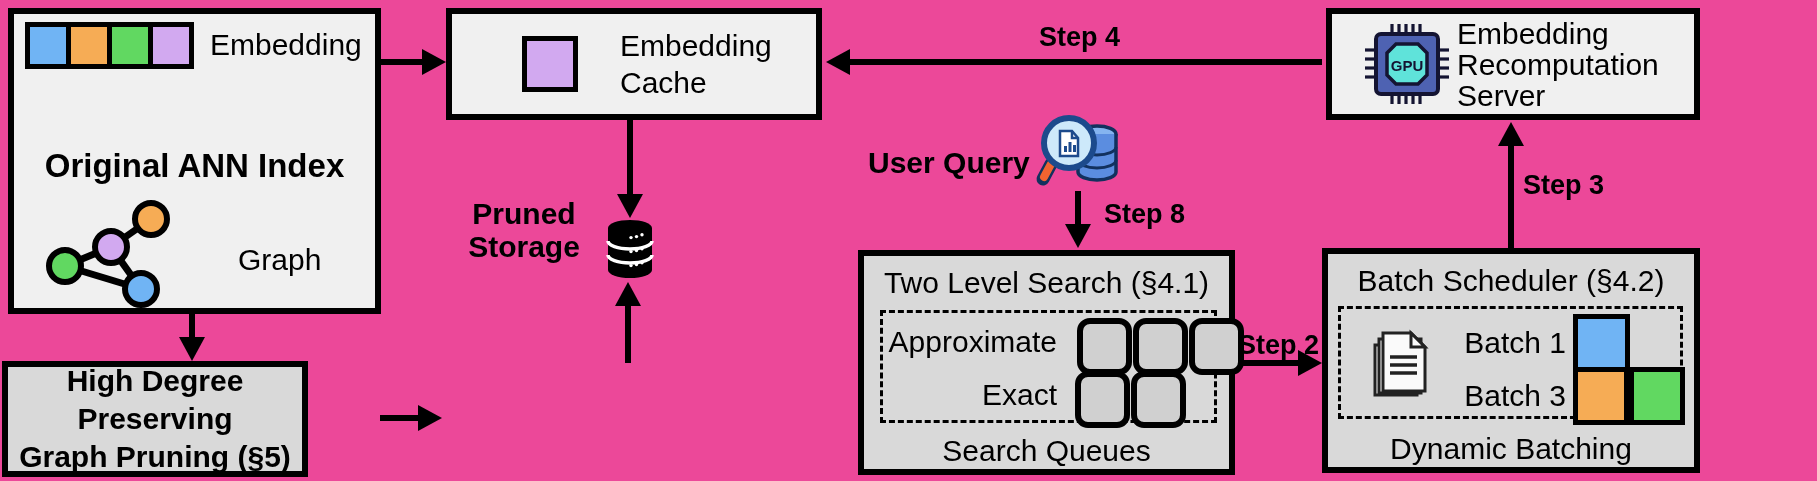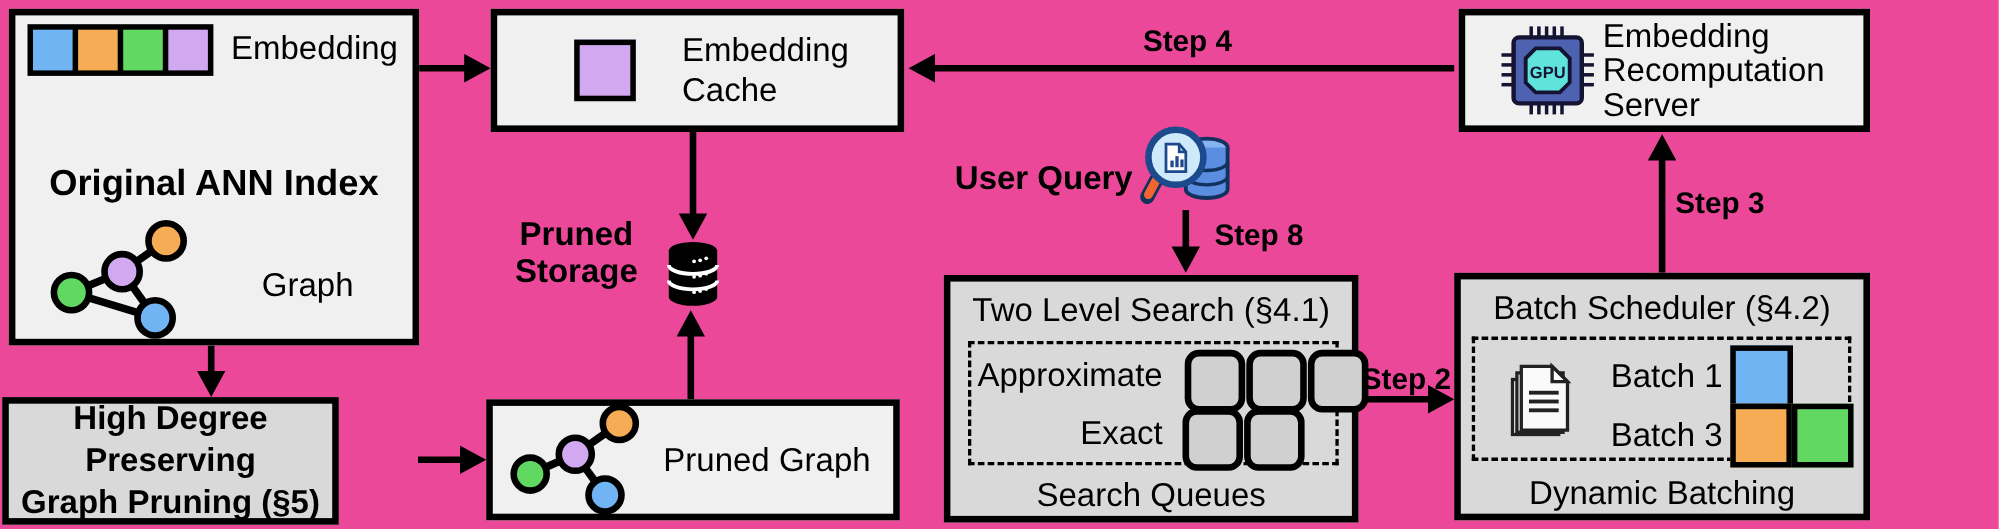--- a/index.html
+++ b/index.html
@@ -103,36 +103,20 @@
         <circle cx="27" cy="19.6" r="1.7"></circle>
       <circle cx="38" cy="30.8" r="1.7"></circle>
         <circle cx="32.5" cy="32.6" r="1.7"></circle>
         <circle cx="27" cy="33.6" r="1.7"></circle>
       <circle cx="38" cy="44.8" r="1.7"></circle>
         <circle cx="32.5" cy="46.6" r="1.7"></circle>
         <circle cx="27" cy="47.6" r="1.7"></circle>
     </g>
   </svg>
 
-  <div class="box light" style="left:442px;top:363px;width:376px;height:110px;">
-    <svg class="abs" style="left:18px;top:0px;" width="130" height="100" viewBox="0 0 130 100">
-      <g stroke="#000" stroke-width="7">
-        <line x1="97" y1="16" x2="57" y2="44"></line>
-        <line x1="57" y1="44" x2="16" y2="62"></line>
-        <line x1="57" y1="44" x2="84" y2="81"></line>
-      </g>
-      <g stroke="#000" stroke-width="6">
-        <circle cx="97" cy="16" r="15" fill="#f6ac55"></circle>
-        <circle cx="57" cy="44" r="15" fill="#d2a9f0"></circle>
-        <circle cx="16" cy="62" r="15" fill="#61d861"></circle>
-        <circle cx="84" cy="81" r="15" fill="#70b4f4"></circle>
-      </g>
-    </svg>
-    <div class="abs t30" style="left:155px;top:32px;">Pruned Graph</div>
-  </div>
 
   <div class="abs b" style="left:868px;top:146px;font-size:30px;">User Query</div>
   <svg class="abs" style="left:1040px;top:112px;" width="84" height="86" viewBox="0 0 84 86">
     <ellipse cx="57" cy="22" rx="19" ry="8" fill="#85b4f0" stroke="#12315e" stroke-width="3.5"></ellipse>
     <path d="M38 22 L38 60 A19 8 0 0 0 76 60 L76 22" fill="#5b8de0" stroke="#12315e" stroke-width="3.5"></path>
     <path d="M38 35 A19 8 0 0 0 76 35" stroke="#12315e" stroke-width="3" fill="none"></path>
     <path d="M38 48 A19 8 0 0 0 76 48" stroke="#12315e" stroke-width="3" fill="none"></path>
     <line x1="11" y1="52" x2="3" y2="67" stroke="#12315e" stroke-width="13" stroke-linecap="round"></line>
     <line x1="11" y1="52" x2="4" y2="65" stroke="#f26430" stroke-width="8" stroke-linecap="round"></line>
     <circle cx="29" cy="31" r="25" fill="#cde9fa" stroke="#1c4a8c" stroke-width="6"></circle>

